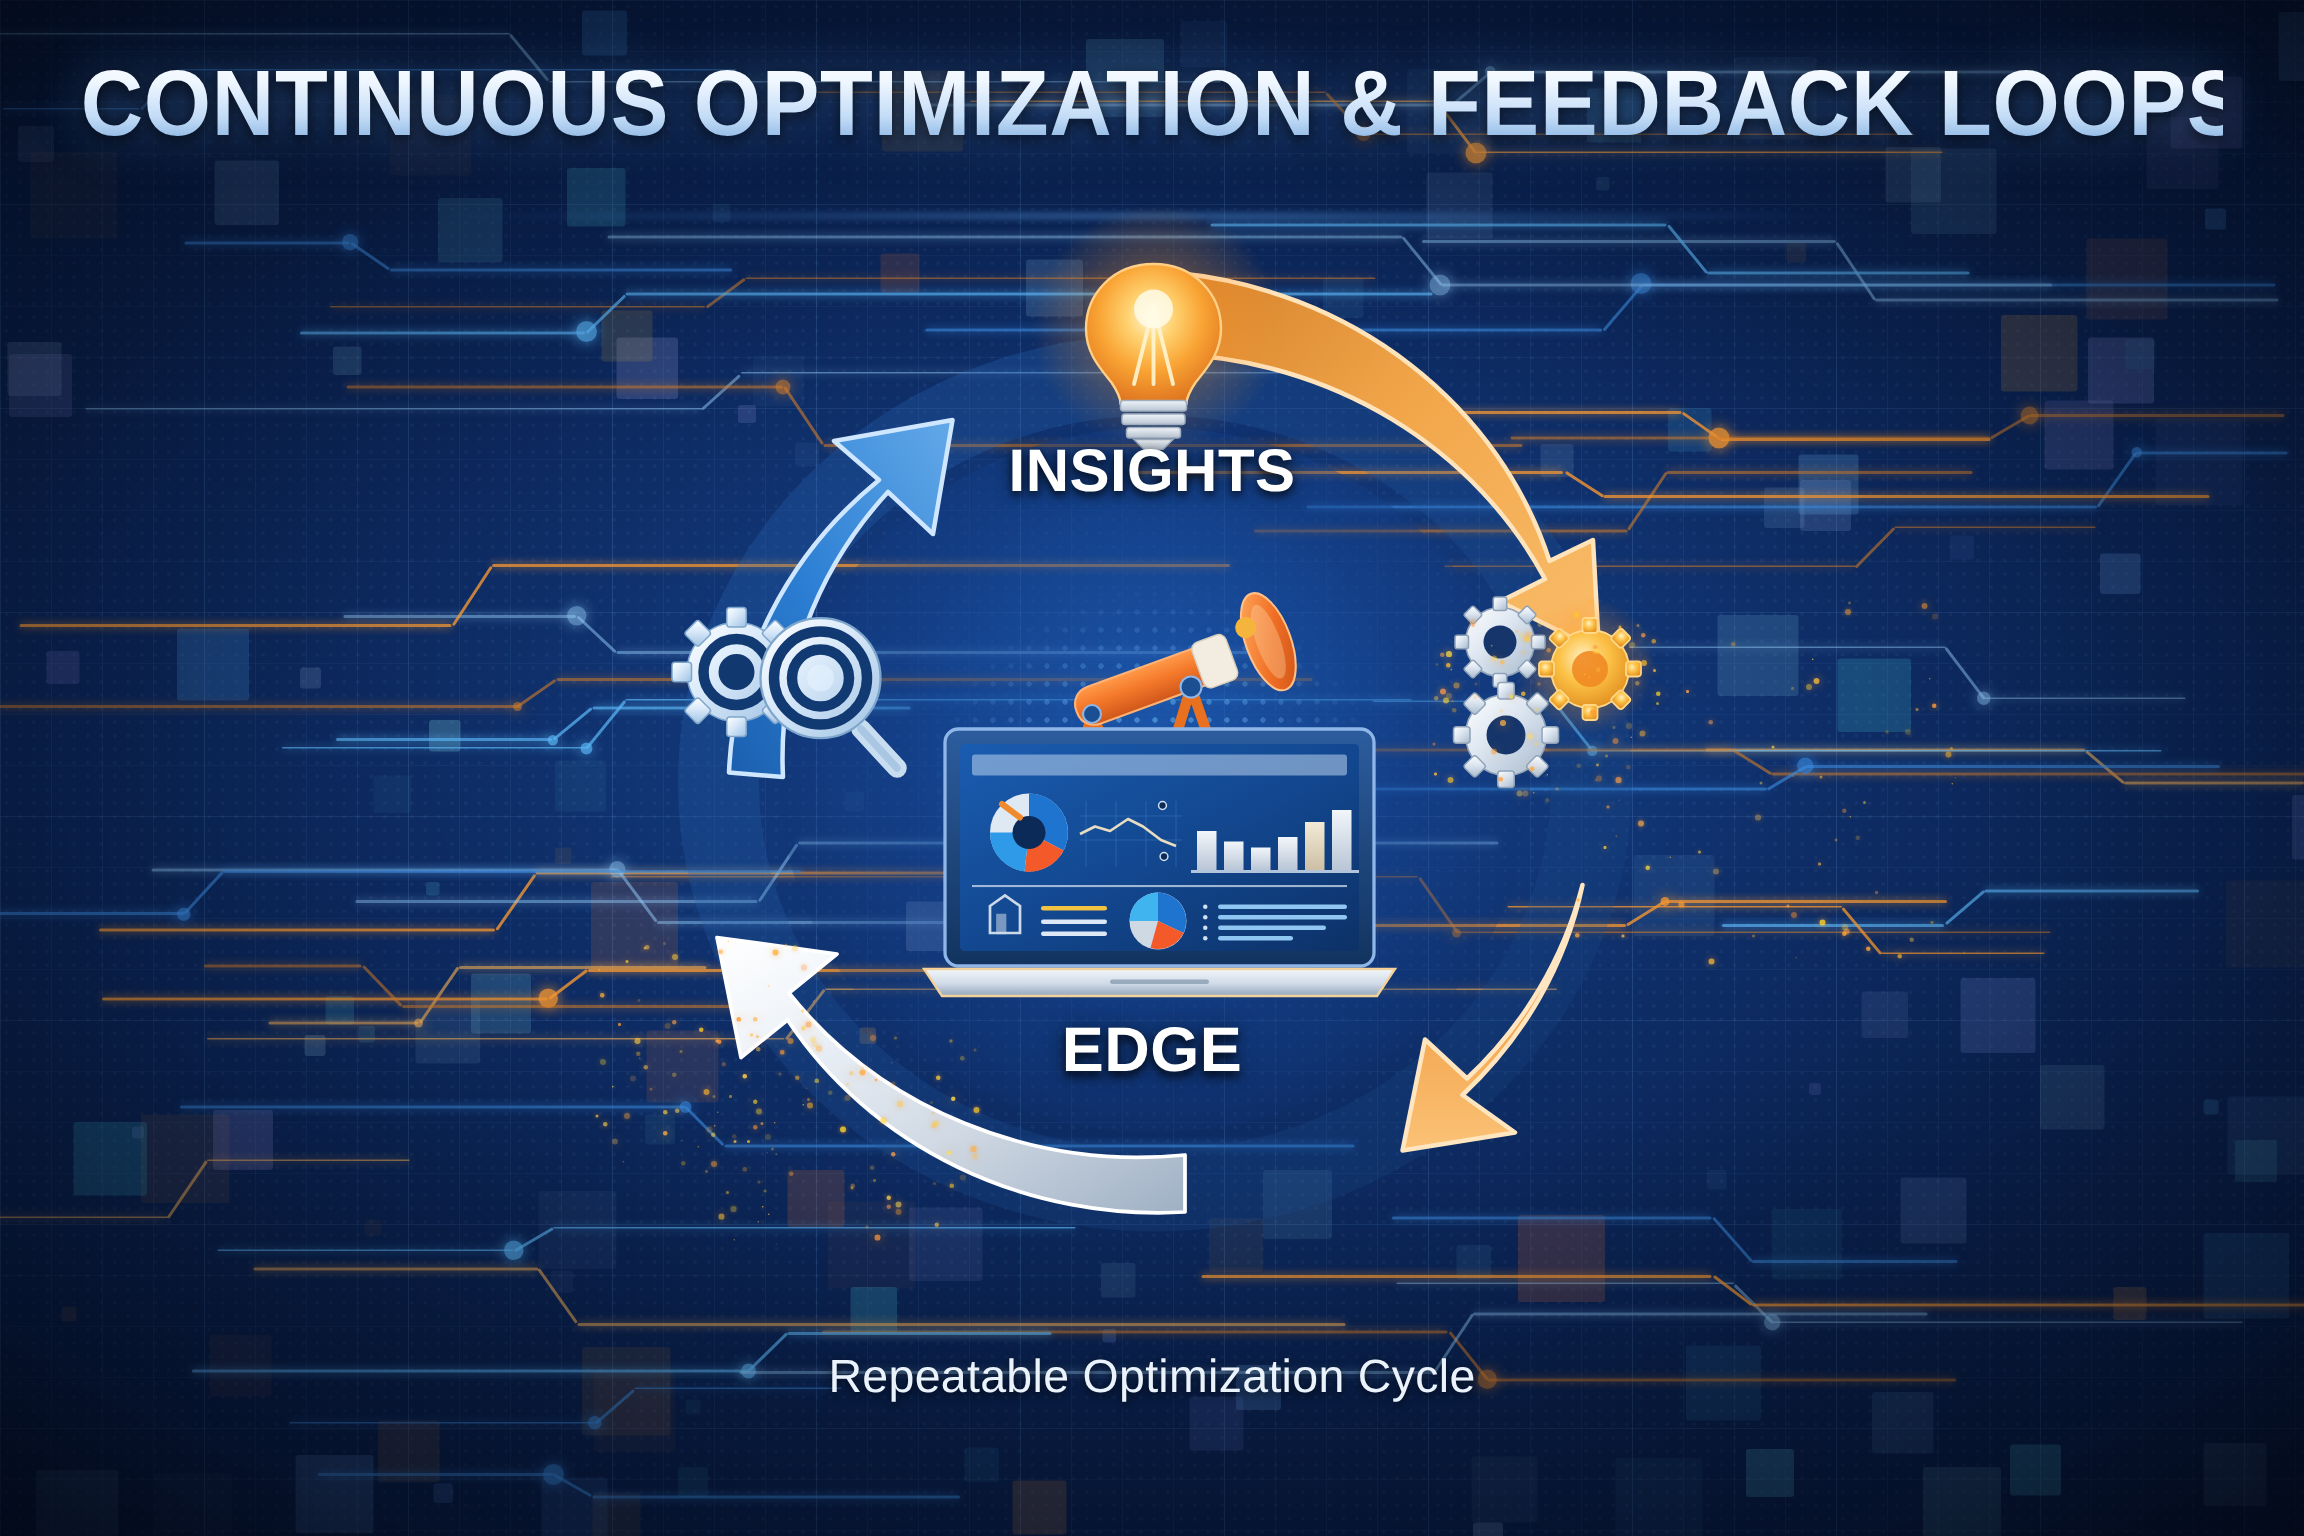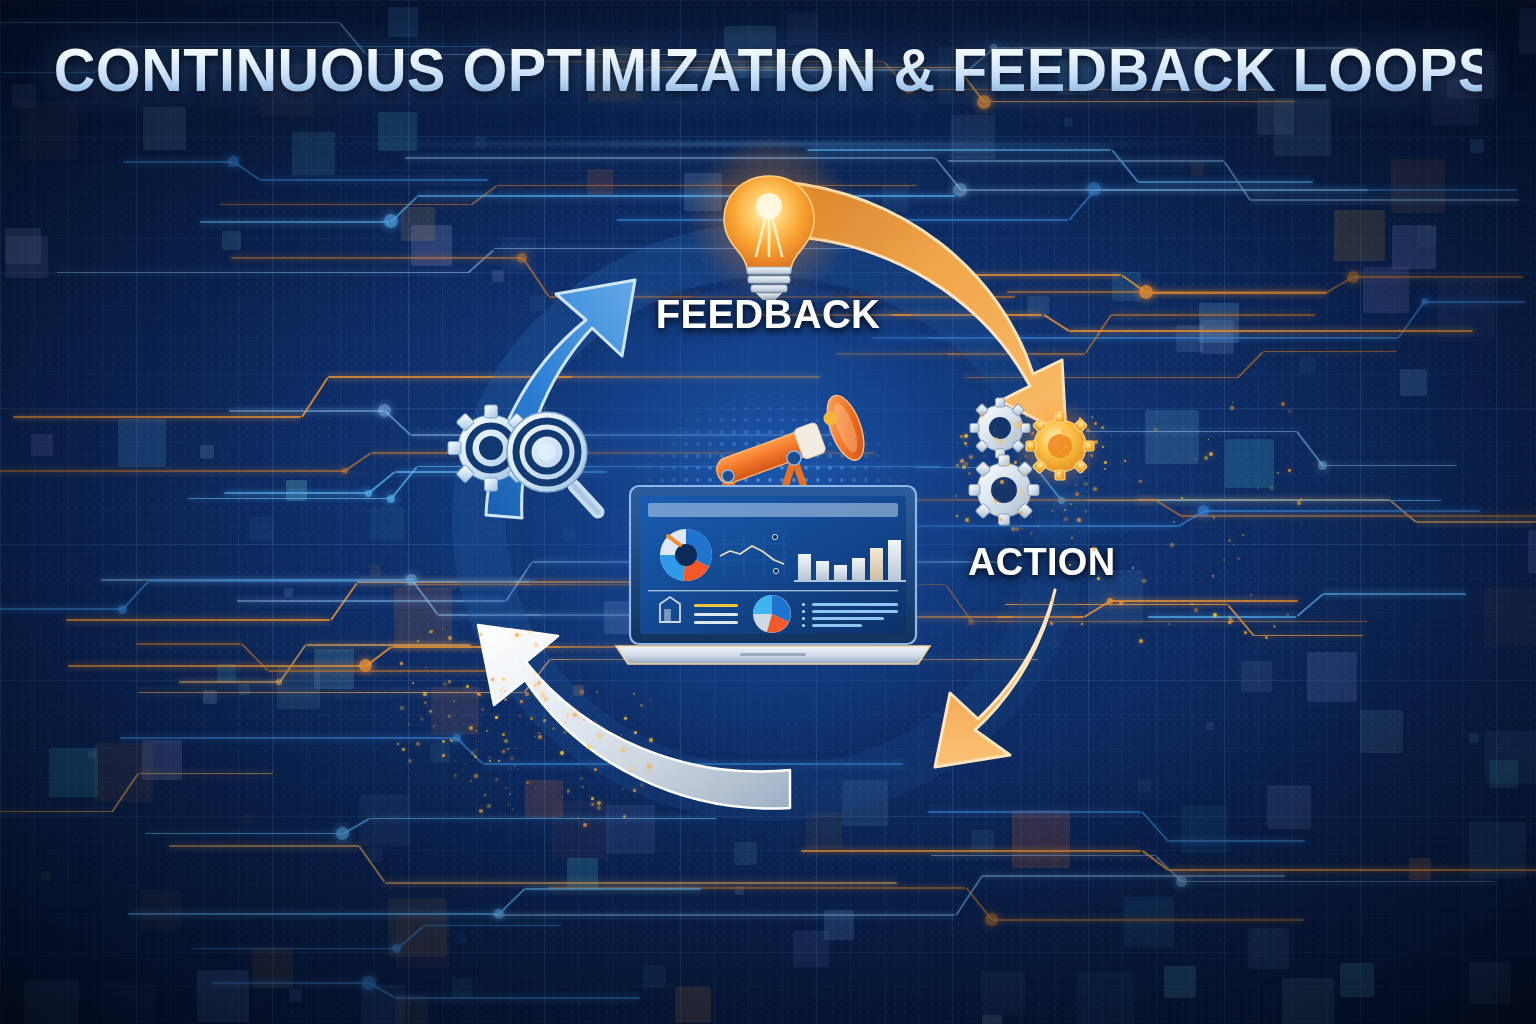--- a/index.html
+++ b/index.html
@@ -818,23 +818,24 @@
           <rect x="200" y="135" width="72" height="3" rx="1.5"></rect>
           <rect x="200" y="142" width="50" height="3" rx="1.5"></rect>
         </g>
       </g>
 
       <path d="M4 164 h314 l-12 18 h-290 Z" fill="url(#baseLG)" stroke="#f2d29a" stroke-width="1.6"></path>
       <rect x="128" y="171" width="66" height="3" rx="1.5" fill="#9aaabd"></rect>
     </svg>
   </div>
 
-  <div class="lbl" id="lbl-insights">FEEDBACK</div>
-  <div class="lbl" id="lbl-action">ACTION</div>
-
+  <div class="lbl" id="lbl-insights">INSIGHTS</div>
+  <div class="lbl" id="lbl-edge">EDGE</div>
+
+  <div id="caption">Repeatable Optimization Cycle</div>
 
   <div id="sparks">
       <div class="spark" style="left:504px;top:739px;width:4.1px;height:4.1px;background:rgba(255,216,48,0.44);box-shadow:0 0 3px rgba(255,160,50,0.35);"></div>
       <div class="spark" style="left:508px;top:804px;width:1.3px;height:1.3px;background:rgba(255,173,54,0.83);box-shadow:0 0 5px rgba(255,160,50,0.67);"></div>
       <div class="spark" style="left:582px;top:786px;width:1.8px;height:1.8px;background:rgba(255,198,41,0.40);box-shadow:0 0 5px rgba(255,160,50,0.32);"></div>
       <div class="spark" style="left:560px;top:751px;width:3.9px;height:3.9px;background:rgba(255,214,41,0.82);box-shadow:0 0 3px rgba(255,160,50,0.65);"></div>
       <div class="spark" style="left:624px;top:717px;width:2.8px;height:2.8px;background:rgba(255,203,56,0.79);box-shadow:0 0 3px rgba(255,160,50,0.63);"></div>
       <div class="spark" style="left:573px;top:713px;width:4.3px;height:4.3px;background:rgba(255,170,67,0.81);box-shadow:0 0 6px rgba(255,160,50,0.65);"></div>
       <div class="spark" style="left:511px;top:768px;width:1.2px;height:1.2px;background:rgba(255,161,53,0.28);box-shadow:0 0 4px rgba(255,160,50,0.22);"></div>
       <div class="spark" style="left:621px;top:741px;width:2.1px;height:2.1px;background:rgba(255,175,64,0.36);box-shadow:0 0 7px rgba(255,160,50,0.29);"></div>

